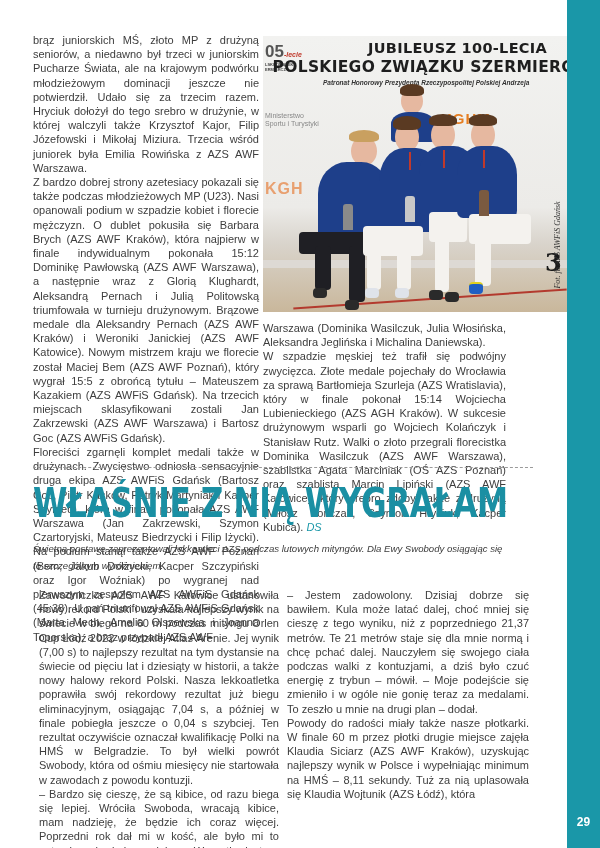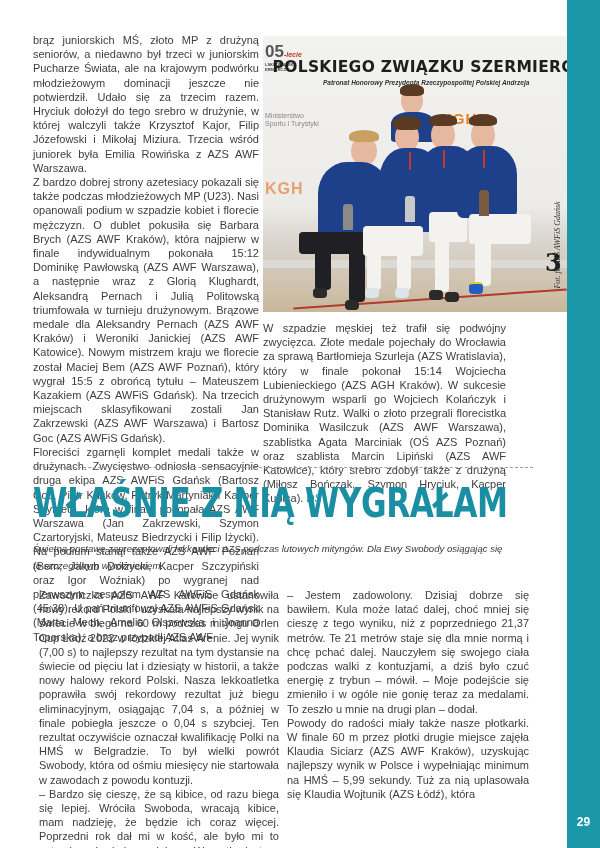--- a/index.html
+++ b/index.html
@@ -61,20 +61,21 @@
 <div class="col col1">
   <p>brąz juniorskich MŚ, złoto MP z drużyną seniorów, a niedawno był trzeci w juniorskim Pucharze Świata, ale na krajowym podwórku młodzieżowym dominacji jeszcze nie potwierdził. Udało się za trzecim razem. Hryciuk dołożył do tego srebro w drużynie, w której walczyli także Krzysztof Kajor, Filip Józefowski i Mikołaj Miziura. Trzecia wśród juniorek była Emilia Rowińska z AZS AWF Warszawa.</p>
   <p>Z bardzo dobrej strony azetesiacy pokazali się także podczas młodzieżowych MP (U23). Nasi opanowali podium w szpadzie kobiet i florecie mężczyzn. O dublet pokusiła się Barbara Brych (AZS AWF Kraków), która najpierw w finale indywidualnym pokonała 15:12 Dominikę Pawłowską (AZS AWF Warszawa), a następnie wraz z Glorią Klughardt, Aleksandrą Pernach i Julią Politowską triumfowała w turnieju drużynowym. Brązowe medale dla Aleksandry Pernach (AZS AWF Kraków) i Weroniki Janickiej (AZS AWF Katowice). Nowym mistrzem kraju we florecie został Maciej Bem (AZS AWF Poznań), który wygrał 15:5 z obrońcą tytułu – Mateuszem Kazakiem (AZS AWFiS Gdańsk). Na trzecich miejscach sklasyfikowani zostali Jan Zakrzewski (AZS AWF Warszawa) i Bartosz Goc (AZS AWFiS Gdańsk).</p>
   <p>Floreciści zgarnęli komplet medali także w drużynach. Zwycięstwo odniosła sensacyjnie druga ekipa AZS AWFiS Gdańsk (Bartosz Goc, Piotr Kasków, Patryk Martyniak i Kacper Seyfried), która w finale pokonała AZS AWF Warszawa (Jan Zakrzewski, Szymon Czartoryjski, Mateusz Biedrzycki i Filip Iżycki). Na podium stanął także AZS AWF Poznań (Bem, Jakub Dołżycki, Kacper Szczypiński oraz Igor Woźniak) po wygranej nad pierwszym zespołem AZS AWFiS Gdańsk (45:38). U pań triumfował AZS AWFiS Gdańsk (Marta Mech, Amelia Olszewska i Joanna Toporska), a brąz przypadł AZS AWF</p>
 </div>
 
 <div class="photo">
   <div class="logo100"><span>05</span><small>-lecie</small></div>
   <div class="logo-sub" style="white-space:pre">LSKI ZWIĄZEK
 ERMIERCZY</div>
+  <div class="banner-title bt1">JUBILEUSZ 100-LECIA</div>
   <div class="banner-title bt2">POLSKIEGO ZWIĄZKU SZERMIERC</div>
   <div class="patronat">Patronat Honorowy Prezydenta Rzeczypospolitej Polskiej Andrzeja</div>
   <div class="ministry">
     <div>Ministerstwo</div>
     <div>Sportu i Turystyki</div>
   </div>
   <div class="kghm">KGHM</div>
   <div class="kgh2">KGH</div>
 
   <div class="floor-line" style="left:30px; top:262px; width:274px; transform:rotate(-4deg);"></div>
@@ -123,29 +124,30 @@
   <div class="shoe blue" style="left:206px;top:246px;"></div>
   <div class="trophy" style="left:216px;top:154px;background:#7a5a40;"></div>
 
   <div class="num3">3</div>
 </div>
 <div class="credit">
     <span>Fot. fb AZS AWFiS Gdańsk</span>
   </div>
 
 <div class="col col2">
+  <p>Warszawa (Dominika Wasilczuk, Julia Włosińska, Aleksandra Jeglińska i Michalina Daniewska).</p>
   <p><span>W szpadzie męskiej też trafił się podwójny zwycięzca. Złote medale pojechały do Wrocławia za sprawą Bartłomieja Szurleja (AZS Wratislavia), który w finale pokonał 15:14 Wojciecha Lubienieckiego (AZS AGH Kraków). W sukcesie drużynowym wsparli go Wojciech Kolańczyk i Stanisław Rutz. Walki o złoto przegrali florecistka Dominika Wasilczuk (AZS AWF Warszawa), szablistka Agata Marciniak (OŚ AZS Poznań) oraz szablista Marcin Lipiński (AZS AWF Katowice), który srebro zdobył także z drużyną (Miłosz Bończak, Szymon Hryciuk, Kacper Kubica).</span> <span class="ds">DS</span></p>
 </div>
 
 <div class="divider"></div>
 
 <div class="headline">WŁAŚNIE Z NIĄ WYGRAŁAM</div>
 <div class="lead">Świetną postawę zaprezentowali lekkoatleci AZS podczas lutowych mityngów. Dla Ewy Swobody osiągając się to szczególnym wyróżnieniem.</div>
 
 <div class="col col3">
   <p>Zawodniczka AZS AWF Katowice ustanowiła nowy rekord Polski i uzyskała najlepszy wynik na świecie w biegu na 60 m podczas mityngu Orlen Cup Łódź 2022 w łódzkiej Atlas Arenie. Jej wynik (7,00 s) to najlepszy rezultat na tym dystansie na świecie od pięciu lat i dziesiąty w historii, a także nowy halowy rekord Polski. Nasza lekkoatletka poprawiła swój rekordowy rezultat już biegu eliminacyjnym, osiągając 7,04 s, a później w finale pobiegła jeszcze o 0,04 s szybciej. Ten rezultat oczywiście oznaczał kwalifikację Polki na HMŚ w Belgradzie. To był wielki powrót Swobody, która od ośmiu miesięcy nie startowała w zawodach z powodu kontuzji.</p>
   <p>– Bardzo się cieszę, że są kibice, od razu biega się lepiej. Wróciła Swoboda, wracają kibice, mam nadzieję, że będzie ich coraz więcej. Poprzedni rok dał mi w kość, ale było mi to potrzebne, bo było za dobrze. Wszystko jest po coś. Teraz tylko biegać i biegać. Coraz szybciej – mówiła szczęśliwa Ewa Swoboda po zejściu z łódzkiej bieżni.</p>
 </div>
 
 <div class="col col4">
   <p>– Jestem zadowolony. Dzisiaj dobrze się bawiłem. Kula może latać dalej, choć mniej się cieszę z tego wyniku, niż z poprzedniego 21,37 metrów. Te 21 metrów staje się dla mnie normą i chcę pchać dalej. Nauczyłem się swojego ciała podczas walki z kontuzjami, a dziś było czuć energię z trybun – mówił. – Moje podejście się zmieniło i w ogóle nie gonię teraz za medalami. To zeszło u mnie na drugi plan – dodał.</p>
-  <p>Powody do radości miały także nasze płotkarki. W finale 60 m przez płotki drugie miejsce zajęła Klaudia Siciarz (AZS AWF Kraków), uzyskując najlepszy wynik w Polsce i wypełniając minimum na HMŚ – 5,99 sekundy. Tuż za nią uplasowała się Klaudia Wojtunik (AZS Łódź), która</p>
+  <p>Powody do radości miały także nasze płotkarki. W finale 60 m przez płotki drugie miejsce zajęła Klaudia Siciarz (AZS AWF Kraków), uzyskując najlepszy wynik w Polsce i wypełniając minimum na HMŚ – 8,11 sekundy. Tuż za nią uplasowała się Klaudia Wojtunik (AZS Łódź), która</p>
 </div>
 
 </body></html>

